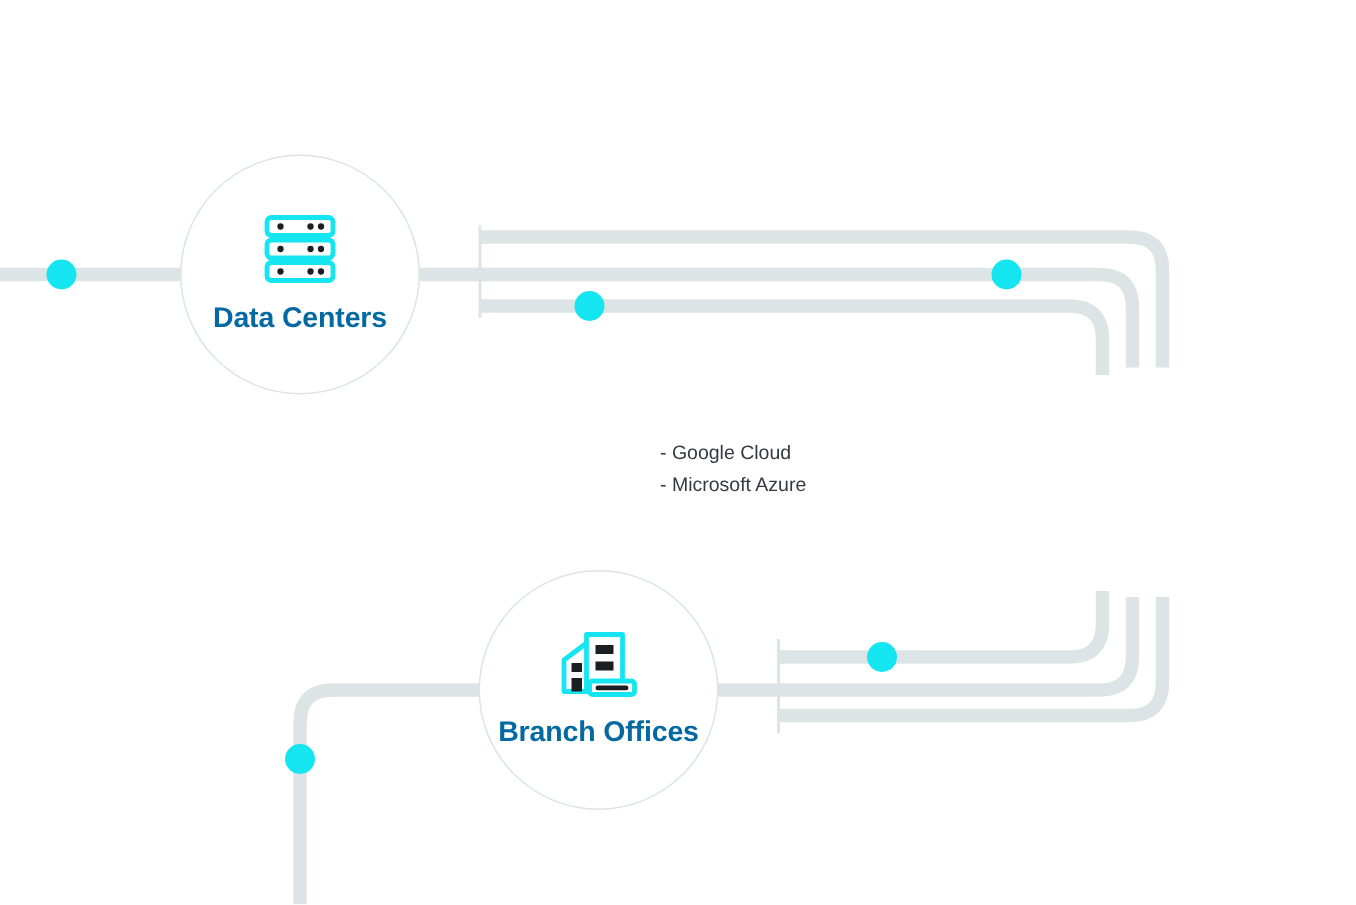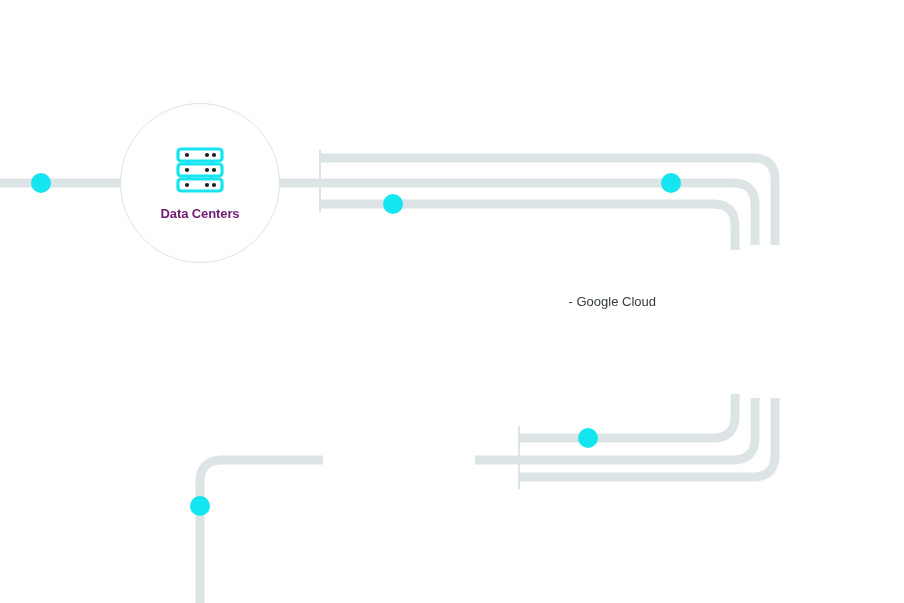--- a/index.html
+++ b/index.html
@@ -34,23 +34,23 @@
     display: flex;
     flex-direction: column;
     align-items: center;
     justify-content: center;
   }
   .node-icon {
     display: block;
     line-height: 0;
   }
   .node-label {
-    font-size: 13px;
+    font-size: 19px;
     font-weight: bold;
-    color: #701a75;
+    color: #0369a1;
     letter-spacing: -0.1px;
     white-space: nowrap;
   }
   #node-data-centers {
     left: 120px;
     top: 103px;
     width: 160px;
     height: 160px;
   }
   #node-data-centers .node-icon { margin-bottom: 12px; }
@@ -66,21 +66,20 @@
     top: 380px;
     width: 160px;
     height: 160px;
   }
   #node-branch-offices .node-icon { margin-bottom: 12px; }
   #cloud-provider-list {
     position: absolute;
     left: 440px;
     top: 292px;
     width: 216px;
-    text-align: right;
   }
   .provider-item {
     font-size: 13px;
     color: #333a40;
     line-height: 20.5px;
     white-space: nowrap;
   }
 </style>
 </head>
 <body>
@@ -143,18 +142,34 @@
           <circle cx="13" cy="39" r="2.1"></circle>
             <circle cx="33" cy="39" r="2.1"></circle>
             <circle cx="40" cy="39" r="2.1"></circle>
         </g>
       </svg>
     </span>
     <span class="node-label">Data Centers</span>
   </div>
 
 
+  <div class="node" id="node-branch-offices">
+    <span class="node-icon">
+      <svg width="54" height="46" viewBox="0 0 54 46">
+        <path d="M4 41 L4 20 L20 8 L20 41 Z" fill="#ffffff" stroke="#15e5f0" stroke-width="3.2" stroke-linejoin="round"></path>
+        <rect x="19" y="3" width="24" height="38" fill="#ffffff" stroke="#15e5f0" stroke-width="3.2" stroke-linejoin="round"></rect>
+        <rect x="25" y="10" width="12" height="6" fill="#1b1f24"></rect>
+        <rect x="25" y="21" width="12" height="6" fill="#1b1f24"></rect>
+        <rect x="9" y="22" width="7" height="6" fill="#1b1f24"></rect>
+        <path d="M9 41 L9 32 L16 32 L16 41" fill="#1b1f24"></path>
+        <rect x="21" y="34" width="30" height="9" rx="2" fill="#ffffff" stroke="#15e5f0" stroke-width="3.2" stroke-linejoin="round"></rect>
+        <rect x="25" y="37" width="22" height="3.2" rx="1.6" fill="#1b1f24"></rect>
+      </svg>
+    </span>
+    <span class="node-label">Branch Offices</span>
+  </div>
 
   <div id="cloud-provider-list">
     <div class="provider-item">- Google Cloud</div>
+    <div class="provider-item">- Microsoft Azure</div>
   </div>
 
 </div>
 
 </body></html>

